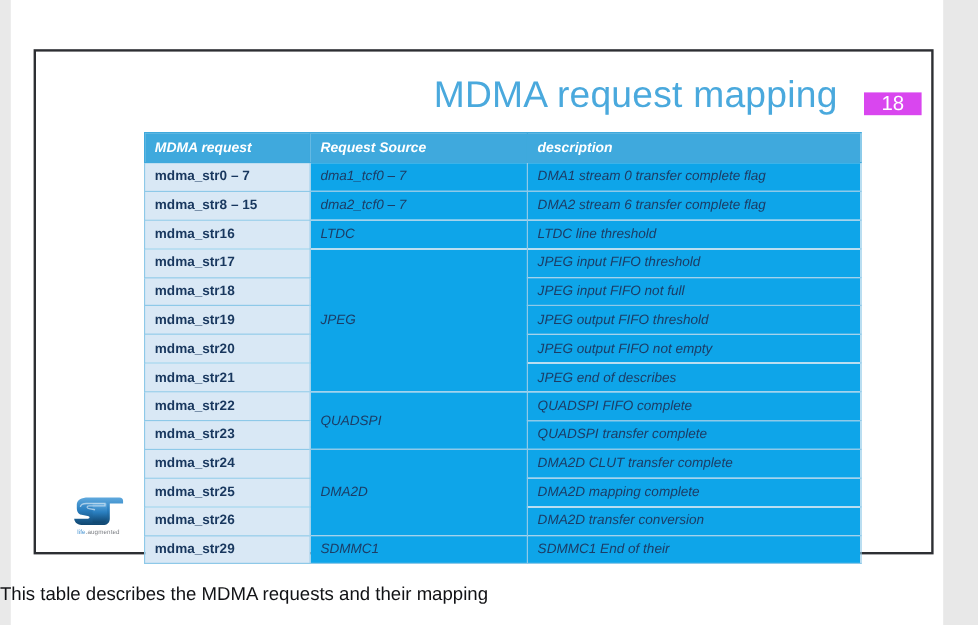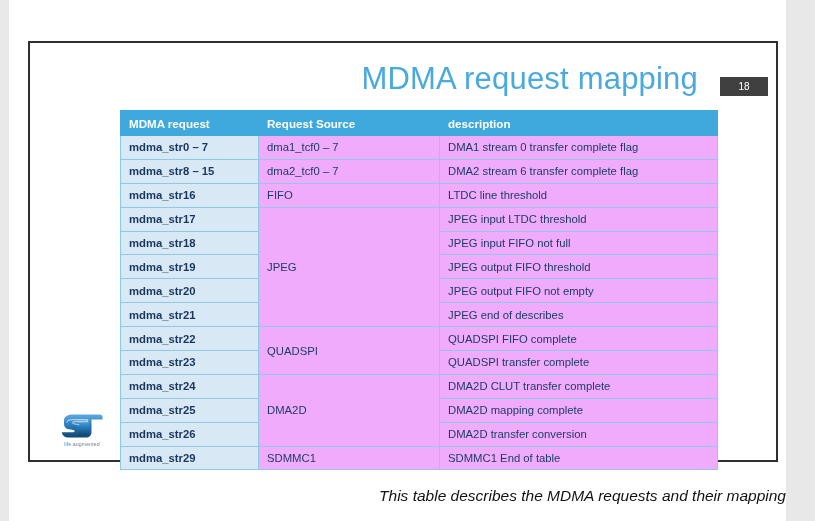--- a/index.html
+++ b/index.html
@@ -62,23 +62,23 @@
     color: #4aa9dd;
     white-space: nowrap;
     letter-spacing: 0.2px;
   }
   #page-badge {
     position: absolute;
     right: 8px;
     top: 34px;
     width: 48px;
     height: 19px;
-    background: #404040;
+    background: #d946ef;
     color: #ffffff;
-    font-size: 10px;
+    font-size: 17px;
     display: flex;
     align-items: center;
     justify-content: center;
   }
 
   
   #st-logo {
     position: absolute;
     left: 22px;
     bottom: 13px;
@@ -123,46 +123,47 @@
     overflow: hidden;
     white-space: nowrap;
   }
   #mdma-table thead th {
     background: #3fa9dd;
     color: #ffffff;
     font-weight: bold;
     border-color: #3fa9dd;
     height: 24px;
     font-size: 11.6px;
+    font-style: italic;
   }
   #mdma-table td.col-req {
     background: #d9e8f5;
     color: #18375e;
     font-weight: bold;
   }
   #mdma-table td.col-src,
   #mdma-table td.col-desc {
-    background: #f0abfc;
+    background: #0ea5e9;
     color: #1c3d66;
+    font-style: italic;
   }
   #mdma-table td.col-src.vmerge {
     vertical-align: middle;
     margin-top: 48px;
   }
 
   
   #caption {
     position: absolute;
     left: 0;
     top: 487px;
     width: 786px;
-    text-align: right;
+    text-align: left;
     font-size: 15.5px;
     color: #111215;
-    font-style: italic;
   }
 </style>
 </head>
 <body>
 
 <div id="viewer">
 
   <div id="left-gutter"></div>
 
   <div id="scrollbar-track">
@@ -194,27 +195,27 @@
             <td class="col-src">dma1_tcf0 – 7</td>
             <td class="col-desc">DMA1 stream 0 transfer complete flag</td>
           </tr>
           <tr>
             <td class="col-req">mdma_str8 – 15</td>
             <td class="col-src">dma2_tcf0 – 7</td>
             <td class="col-desc">DMA2 stream 6 transfer complete flag</td>
           </tr>
           <tr>
             <td class="col-req">mdma_str16</td>
-            <td class="col-src">FIFO</td>
+            <td class="col-src">LTDC</td>
             <td class="col-desc">LTDC line threshold</td>
           </tr>
           <tr>
             <td class="col-req">mdma_str17</td>
             <td class="col-src vmerge" rowspan="5">JPEG</td>
-            <td class="col-desc">JPEG input LTDC threshold</td>
+            <td class="col-desc">JPEG input FIFO threshold</td>
           </tr>
           <tr>
             <td class="col-req">mdma_str18</td>
             <td class="col-desc">JPEG input FIFO not full</td>
           </tr>
           <tr>
             <td class="col-req">mdma_str19</td>
             <td class="col-desc">JPEG output FIFO threshold</td>
           </tr>
           <tr>
@@ -243,21 +244,21 @@
             <td class="col-req">mdma_str25</td>
             <td class="col-desc">DMA2D mapping complete</td>
           </tr>
           <tr>
             <td class="col-req">mdma_str26</td>
             <td class="col-desc">DMA2D transfer conversion</td>
           </tr>
           <tr>
             <td class="col-req">mdma_str29</td>
             <td class="col-src">SDMMC1</td>
-            <td class="col-desc">SDMMC1 End of table</td>
+            <td class="col-desc">SDMMC1 End of their</td>
           </tr>
         </tbody>
     </table>
 
     <div id="st-logo">
       <span class="mark">
         <svg width="42" height="25" viewBox="0 0 42 25" xmlns="http://www.w3.org/2000/svg">
           <defs>
             <linearGradient id="stg" x1="0" y1="0" x2="0" y2="1">
               <stop offset="0%" stop-color="#5fa9de"></stop>

